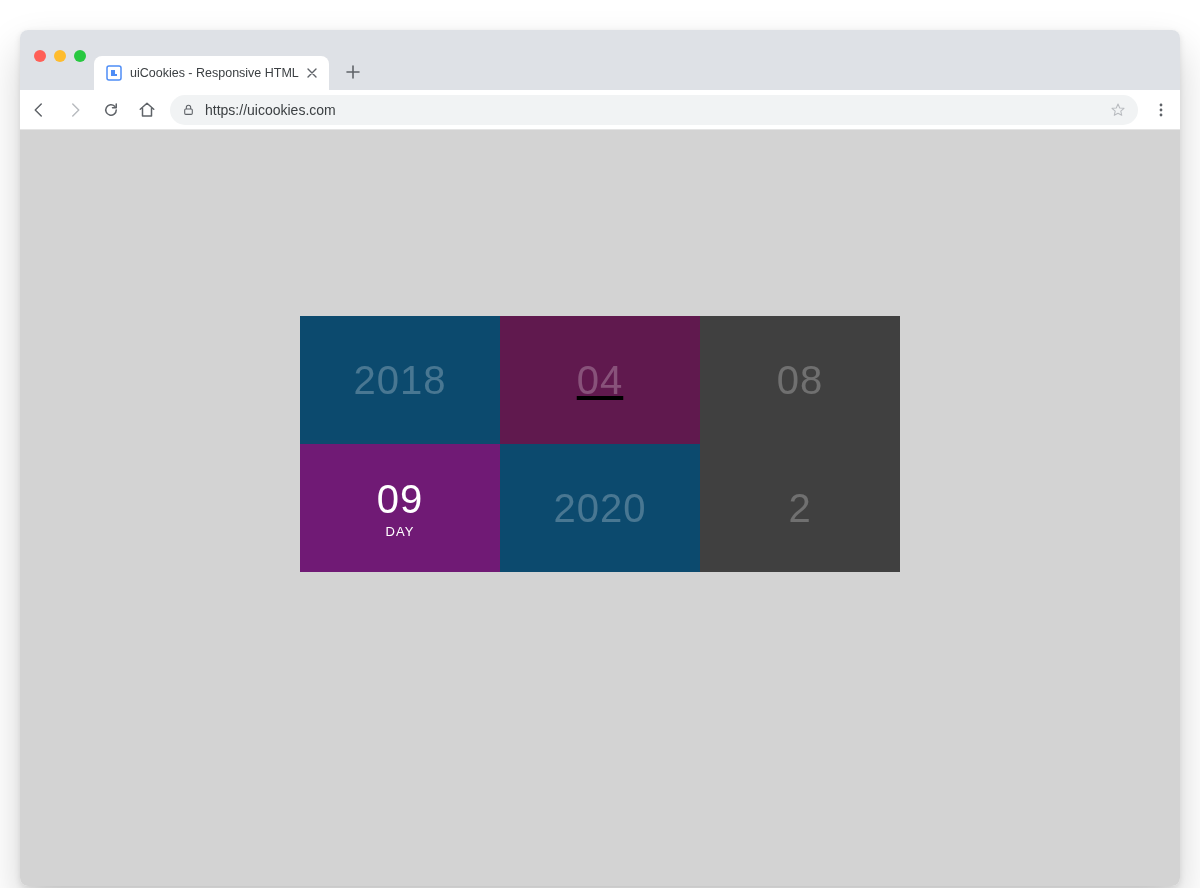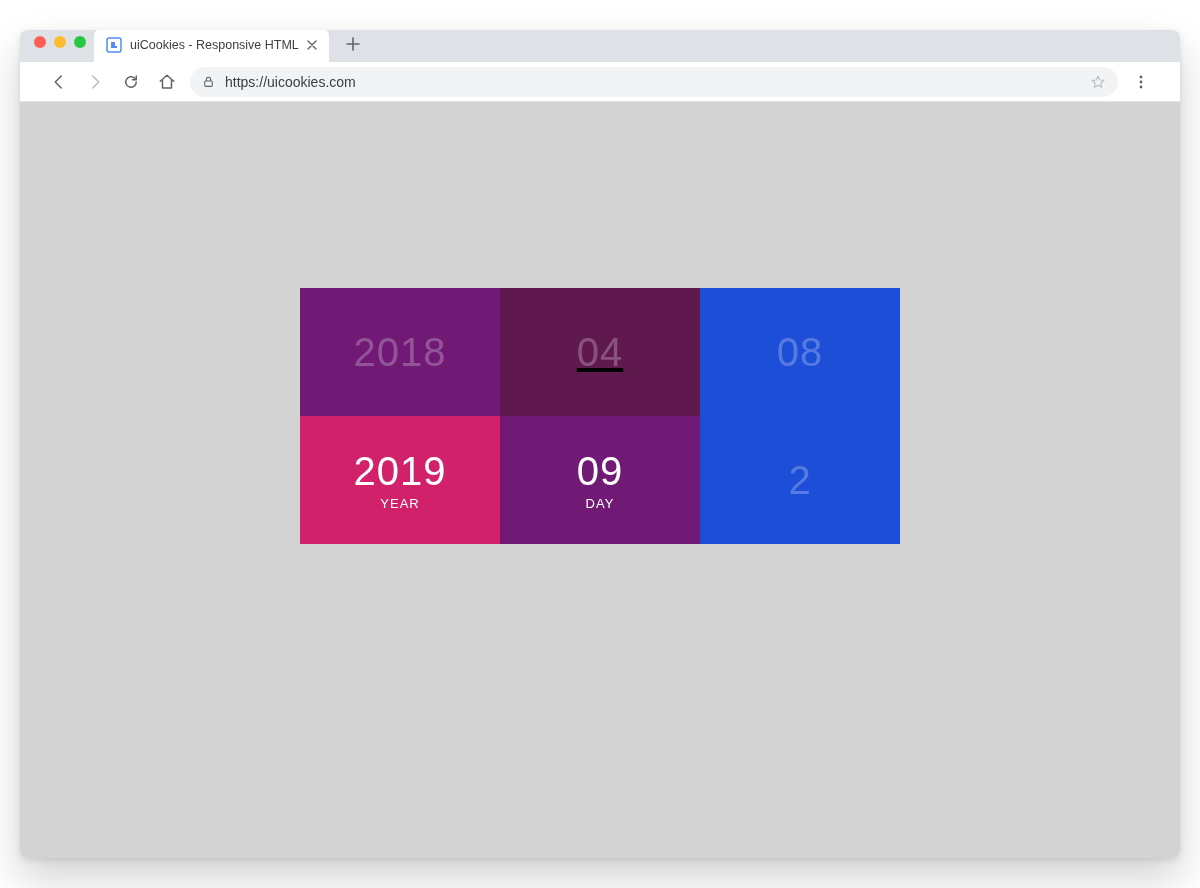--- a/index.html
+++ b/index.html
@@ -15,21 +15,21 @@
       width: 1160px;
       background: #fff;
       border-radius: 8px;
       box-shadow: 0 20px 40px rgba(0,0,0,0.18), 0 2px 6px rgba(0,0,0,0.1);
       overflow: hidden;
     }
     
     .tabstrip {
       display: flex;
       align-items: flex-end;
-      height: 32px;
+      height: 60px;
       background: #dee1e6;
       padding: 0 8px;
     }
     .window-controls {
       display: flex;
       align-items: center;
       gap: 8px;
       padding: 0 8px 8px 6px;
       align-self: center;
     }
@@ -72,21 +72,21 @@
       color:#5f6368;
       font-size: 18px;
     }
     
     .toolbar {
       display:flex;
       align-items:center;
       gap: 10px;
       background:#fff;
       height: 40px;
-      padding: 0 26px;
+      padding: 0 6px;
       border-bottom: 1px solid #e4e4e4;
     }
     .navicon {
       width: 26px; height: 26px;
       display:flex; align-items:center; justify-content:center;
       color:#5f6368;
     }
     .navicon.disabled { color:#b9bcc0; }
     .omnibox {
       flex:1;
@@ -134,23 +134,23 @@
     }
     .cell .lbl {
       font-size: 13px;
       letter-spacing: 1px;
       margin-top: 2px;
       color:#fff;
     }
     .dim .val { color: rgba(255,255,255,0.25); }
     .sel .val { color:#fff; font-weight: 500; }
     
-    .c-year.dim  { background:#701a75; }
+    .c-year.dim  { background:#0c4a6e; }
     .c-month.dim { background:#60194e;text-decoration:underline; }
-    .c-day.dim   { background:#1d4ed8; }
+    .c-day.dim   { background:#404040; }
     
     .c-year.sel  { background:#d0216a; }
     .c-month.sel { background:#c228a0; }
     .c-day.sel   { background:#701a75; }
     svg { display:block; }
   </style>
 </head>
 <body>
 
 <div class="browser">
@@ -232,28 +232,27 @@
       <div class="cell c-year dim">
           <span class="val">2018</span>
         </div>
       <div class="cell c-month dim">
           <span class="val">04</span>
         </div>
       <div class="cell c-day dim">
           <span class="val">08</span>
         </div>
 
-      <div class="cell c-year sel">
-        <span class="val">2019</span>
-        <span class="lbl">YEAR</span>
-      </div>
       <div class="cell c-day sel">
         <span class="val">09</span>
         <span class="lbl">DAY</span>
       </div>
 
+      <div class="cell c-year dim">
+          <span class="val">2020</span>
+        </div>
       <div class="cell c-day dim">
           <span class="val">2</span>
         </div>
     </div>
   </div>
 
 </div>
 
 </body></html>

